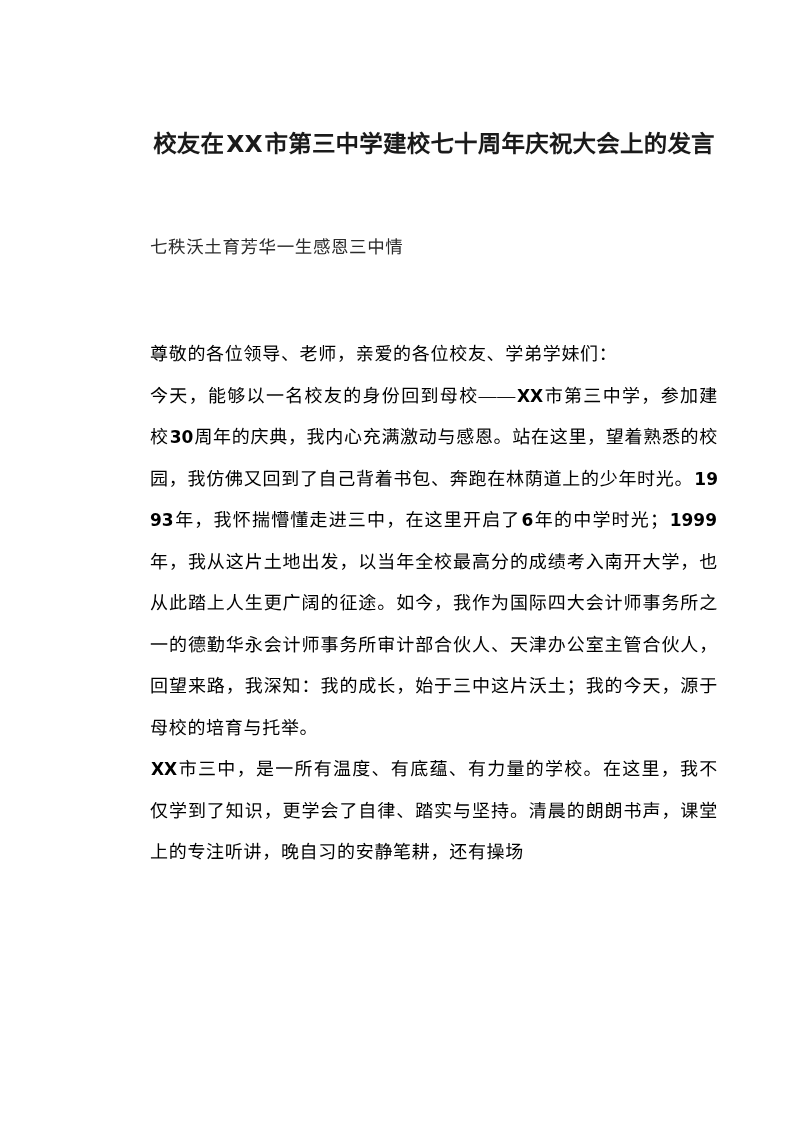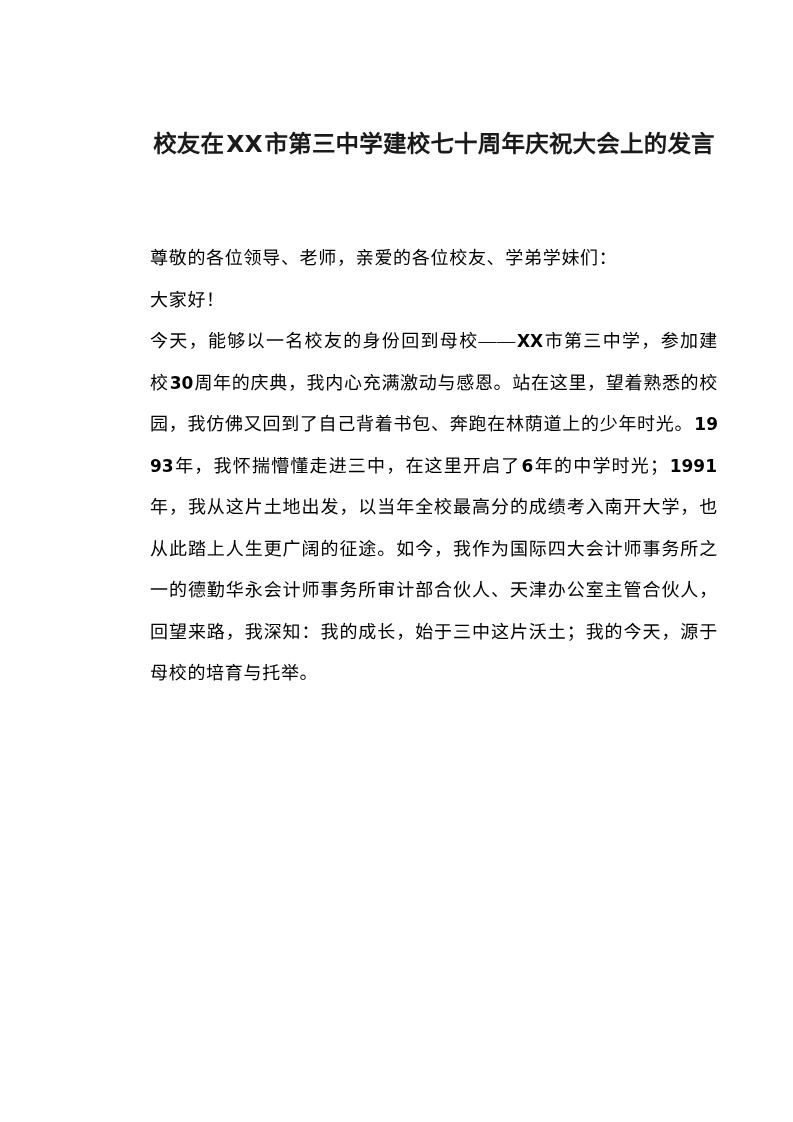--- a/index.html
+++ b/index.html
@@ -92,25 +92,26 @@
 </head>
 <body>
 
 <div class="page">
   <div class="content">
 
     <h1 class="doc-title">
       <span>校友在</span><span class="latin">XX</span><span>市第三中学建校七十周年庆祝大会上的发言</span>
     </h1>
 
+    <p class="subtitle">七秩沃土育芳华一生感恩三中情</p>
 
     <div class="body-block">
 
       <p class="para salutation">尊敬的各位领导、老师，亲爱的各位校友、学弟学妹们：</p>
 
-      <p class="para greeting">大家好！</p>
 
-      <p class="para">今天，能够以一名校友的身份回到母校——<b>XX</b>市第三中学，参加建校<b>30</b>周年的庆典，我内心充满激动与感恩。站在这里，望着熟悉的校园，我仿佛又回到了自己背着书包、奔跑在林荫道上的少年时光。<b>1993</b>年，我怀揣懵懂走进三中，在这里开启了<b>6</b>年的中学时光；<b>1991</b>年，我从这片土地出发，以当年全校最高分的成绩考入南开大学，也从此踏上人生更广阔的征途。如今，我作为国际四大会计师事务所之一的德勤华永会计师事务所审计部合伙人、天津办公室主管合伙人，回望来路，我深知：我的成长，始于三中这片沃土；我的今天，源于母校的培育与托举。</p>
+      <p class="para">今天，能够以一名校友的身份回到母校——<b>XX</b>市第三中学，参加建校<b>30</b>周年的庆典，我内心充满激动与感恩。站在这里，望着熟悉的校园，我仿佛又回到了自己背着书包、奔跑在林荫道上的少年时光。<b>1993</b>年，我怀揣懵懂走进三中，在这里开启了<b>6</b>年的中学时光；<b>1999</b>年，我从这片土地出发，以当年全校最高分的成绩考入南开大学，也从此踏上人生更广阔的征途。如今，我作为国际四大会计师事务所之一的德勤华永会计师事务所审计部合伙人、天津办公室主管合伙人，回望来路，我深知：我的成长，始于三中这片沃土；我的今天，源于母校的培育与托举。</p>
 
+      <p class="para"><b>XX</b>市三中，是一所有温度、有底蕴、有力量的学校。在这里，我不仅学到了知识，更学会了自律、踏实与坚持。清晨的朗朗书声，课堂上的专注听讲，晚自习的安静笔耕，还有操场</p>
 
     </div>
   </div>
 </div>
 
 </body></html>

